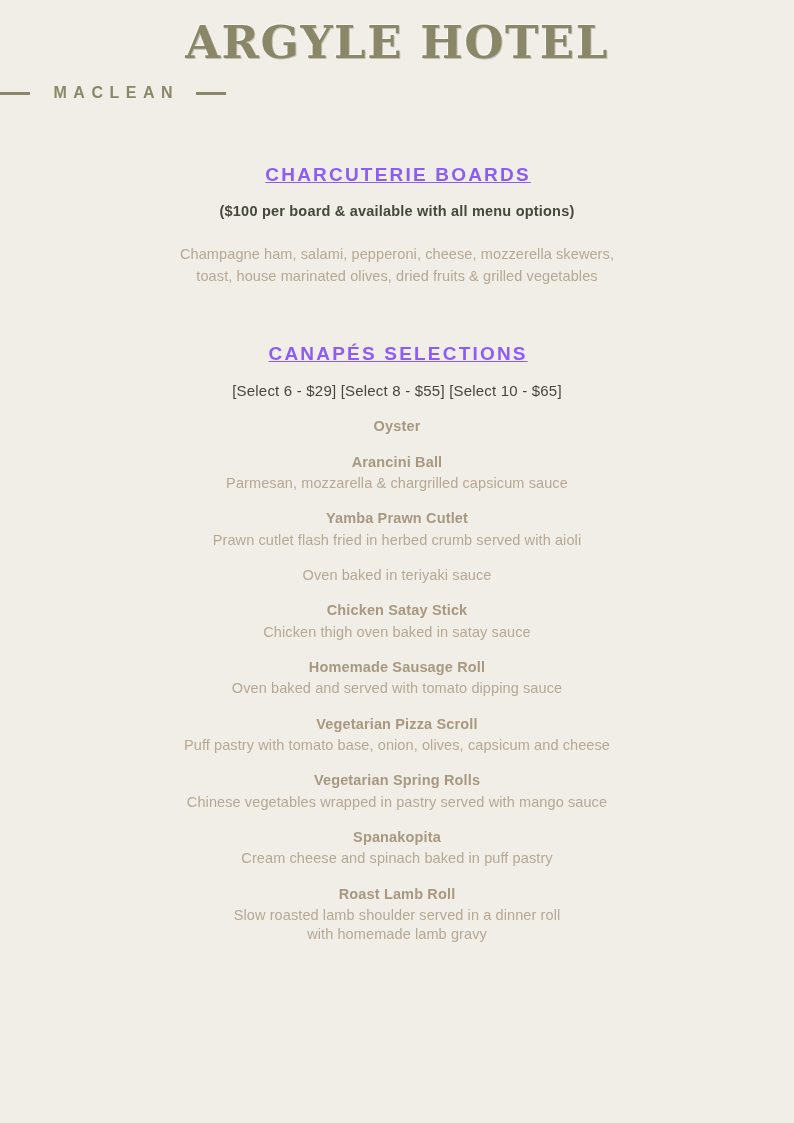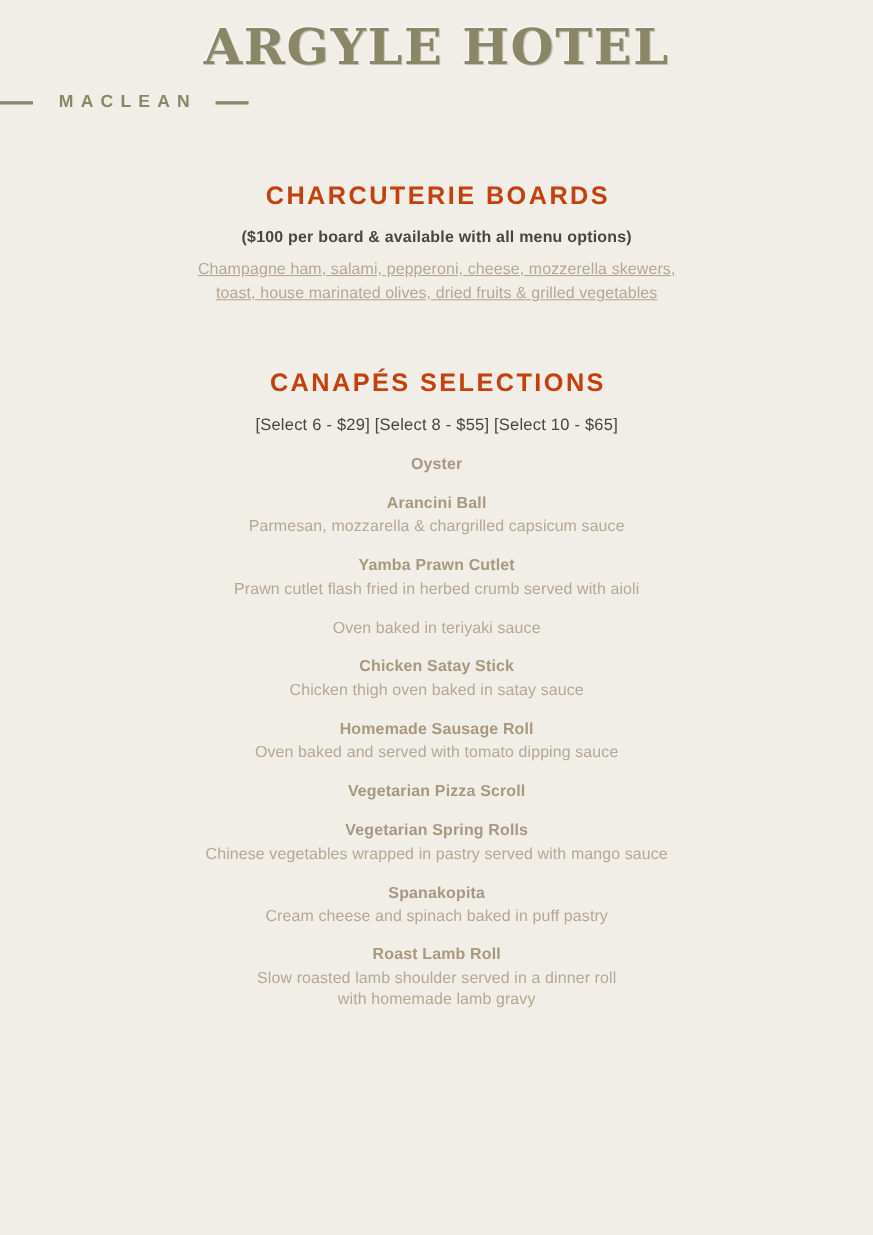--- a/index.html
+++ b/index.html
@@ -75,47 +75,47 @@
   .section {
     width: 100%;
     text-align: center;
   }
   .section.charcuterie { margin-top: 62px; }
   .section.canapes     { margin-top: 56px; }
 
   .section-title {
     font-family: "Liberation Sans", sans-serif;
     font-weight: 700;
-    font-size: 23px;
+    font-size: 19px;
     letter-spacing: 2.2px;
-    color: #c2410c;
+    color: #8b5cf6;
     text-transform: uppercase;
     margin: 0;
     text-indent: 2.2px;
+    text-decoration: underline;
   }
 
   .section-note {
     font-family: "Liberation Sans", sans-serif;
     font-weight: 700;
     font-size: 14.5px;
     letter-spacing: 0.2px;
     color: #45483A;
     margin: 17px 0 0 0;
   }
 
   .section-desc {
     font-family: "Liberation Sans", sans-serif;
     font-weight: 400;
     font-size: 14.5px;
     line-height: 1.52;
     letter-spacing: 0.1px;
     color: #B5A894;
-    margin: 10px auto 0 auto;
+    margin: 24px auto 0 auto;
     max-width: 470px;
-    text-decoration: underline;
   }
 
   .price-tiers {
     font-family: "Liberation Sans", sans-serif;
     font-weight: 400;
     font-size: 15px;
     letter-spacing: 0.2px;
     color: #45483A;
     margin: 17px 0 0 0;
   }
@@ -200,20 +200,21 @@
       <li class="item">
         <p class="item-name">Chicken Satay Stick</p>
         <p class="item-desc">Chicken thigh oven baked in satay sauce</p>
       </li>
       <li class="item">
         <p class="item-name">Homemade Sausage Roll</p>
         <p class="item-desc">Oven baked and served with tomato dipping sauce</p>
       </li>
       <li class="item">
         <p class="item-name">Vegetarian Pizza Scroll</p>
+        <p class="item-desc">Puff pastry with tomato base, onion, olives, capsicum and cheese</p>
       </li>
       <li class="item">
         <p class="item-name">Vegetarian Spring Rolls</p>
         <p class="item-desc">Chinese vegetables wrapped in pastry served with mango sauce</p>
       </li>
       <li class="item">
         <p class="item-name">Spanakopita</p>
         <p class="item-desc">Cream cheese and spinach baked in puff pastry</p>
       </li>
       <li class="item">

